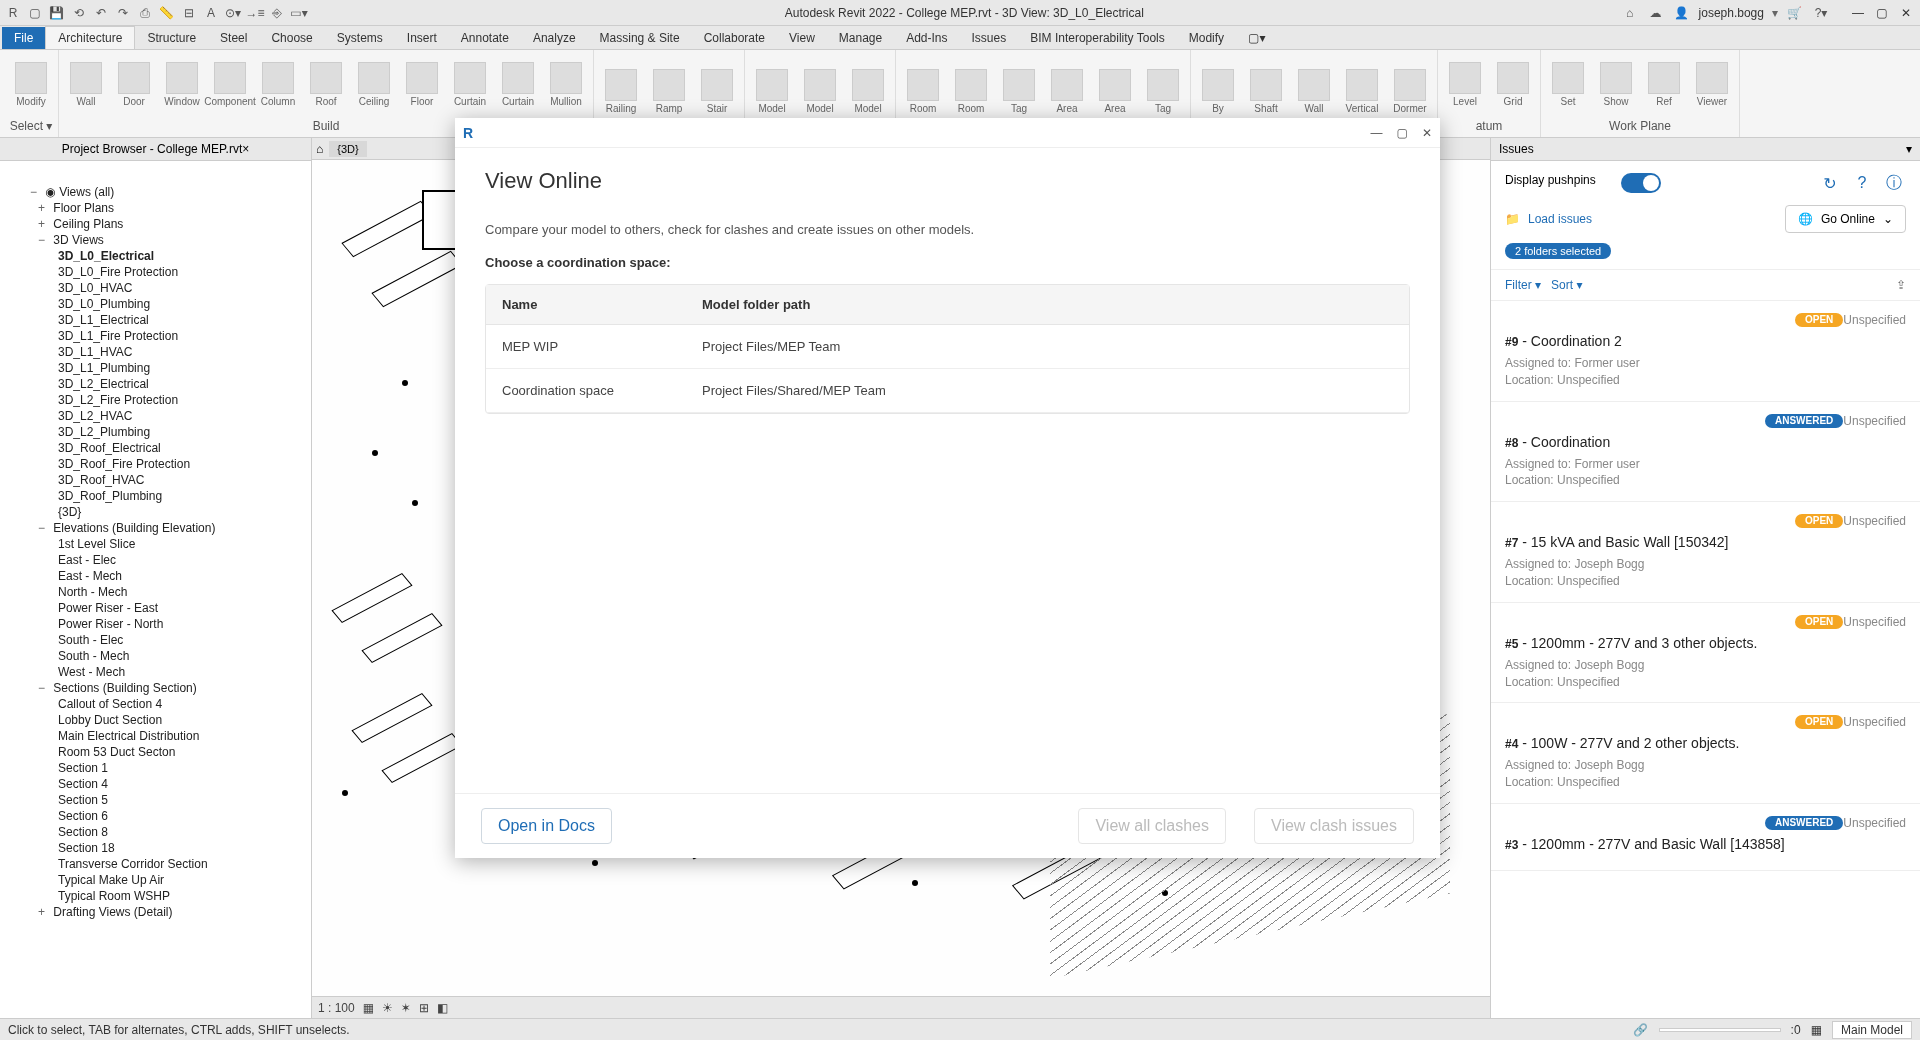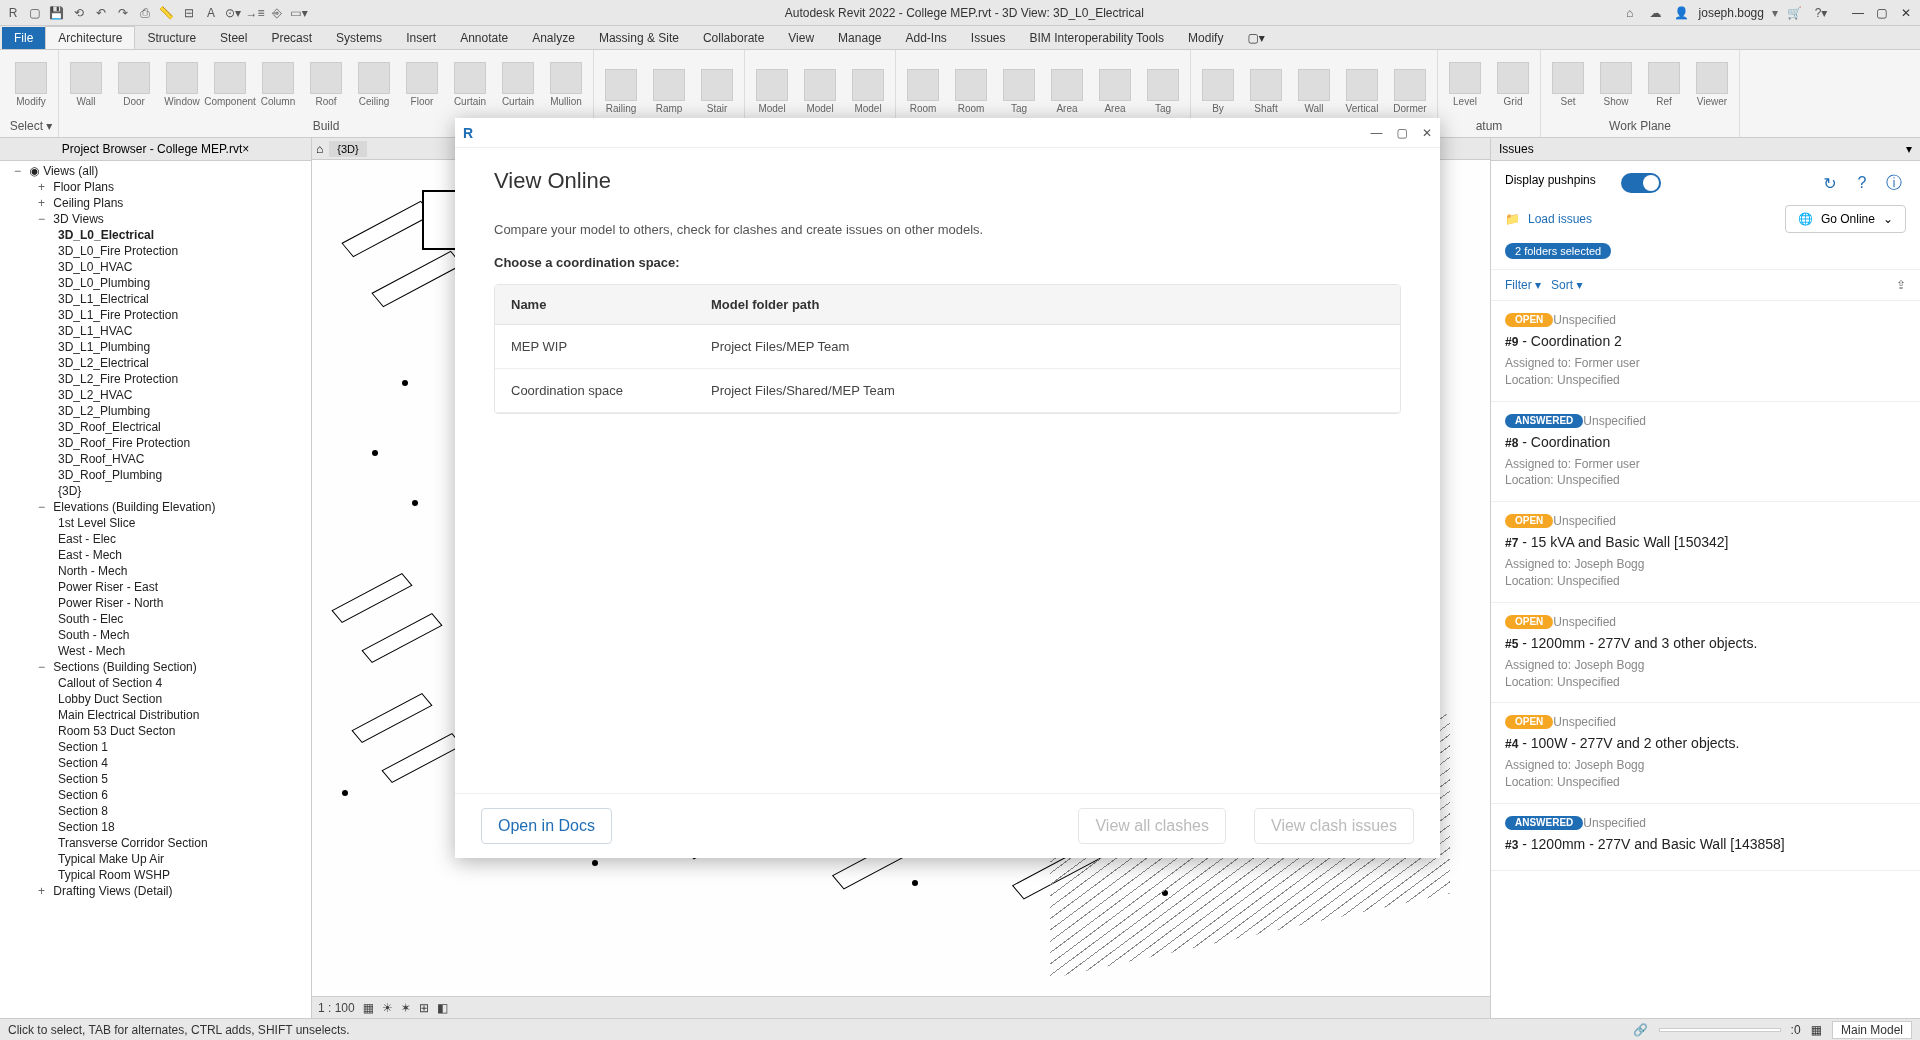--- a/index.html
+++ b/index.html
@@ -31,21 +31,21 @@
 .ribbon .tool .tlabel { font-size:10px; color:#666; text-align:center; line-height:1.1; }
 
 
 .main { display:flex; height:calc(1040px - 26px - 24px - 88px - 22px); }
 .browser { width:312px; background:#fff; border-right:1px solid #ccc; display:flex; flex-direction:column; }
 .browser .bhead { background:#e8e8e8; padding:4px 6px; font-size:12px; border-bottom:1px solid #ccc; display:flex; justify-content:center; }
 .browser .tree { flex:1; overflow:auto; padding:2px 0; position:relative; }
 .browser .tree::-webkit-scrollbar { width:14px; }
 .browser .tree::-webkit-scrollbar-thumb { background:#c0c0c0; }
 .tree .node { padding:1px 4px 1px 28px; cursor:pointer; white-space:nowrap; font-size:12px; color:#222; }
-.tree .node.l0 { padding-left:14px; }
+.tree .node.l0 { padding-left:30px;margin-top:21px; }
 .tree .node.l1 { padding-left:38px; }
 .tree .node.l2 { padding-left:58px; }
 .tree .node.bold { font-weight:bold; }
 .tree .exp { display:inline-block; width:12px; color:#666; }
 
 .viewport { flex:1; background:#fff; position:relative; overflow:hidden; }
 .viewport .vtabs { height:22px; background:#e8e8e8; border-bottom:1px solid #ccc; display:flex; align-items:center; padding-left:4px; gap:6px; }
 .viewport .vtab { padding:2px 8px; background:#d8d8d8; font-size:11px; }
 .viewport .canvas { position:absolute; top:22px; left:0; right:0; bottom:22px; background:#fefefe; }
 .viewport .vstatus { position:absolute; bottom:0; left:0; right:0; height:22px; background:#e8e8e8; border-top:1px solid #ccc; display:flex; align-items:center; padding:0 6px; gap:8px; font-size:11px; color:#444; }
@@ -61,39 +61,39 @@
 .toggle .knob { width:16px; height:16px; background:#fff; border-radius:50%; position:absolute; right:2px; top:2px; }
 .issues .iconbtn { width:24px; height:24px; display:flex; align-items:center; justify-content:center; color:#1f6db5; font-size:16px; }
 .loadbtn { display:flex; align-items:center; gap:8px; color:#1f6db5; font-weight:500; cursor:pointer; }
 .goonline { border:1px solid #ccc; border-radius:4px; padding:6px 12px; display:flex; align-items:center; gap:8px; cursor:pointer; }
 .badge-folders { background:#1f6db5; color:#fff; border-radius:10px; padding:2px 10px; font-size:11px; display:inline-block; }
 .filtersort { padding:8px 14px; display:flex; gap:10px; border-bottom:1px solid #eee; align-items:center; }
 .filtersort .fs { color:#1f6db5; cursor:pointer; }
 .filtersort .spacer { flex:1; }
 .issuelist { flex:1; overflow:auto; }
 .issue { padding:12px 14px; border-bottom:1px solid #eee; }
-.issue .top { display:flex; justify-content:flex-start; margin-bottom:6px; }
+.issue .top { display:flex; justify-content:flex-end; margin-bottom:6px; }
 .pill { border-radius:10px; padding:1px 10px; font-size:10px; font-weight:bold; color:#fff; display:inline-block; }
 .pill.open { background:#f5a623; }
 .pill.answered { background:#1f6db5; }
 .issue .unspec { color:#888; font-size:12px; }
 .issue .title { font-size:14px; color:#222; margin-bottom:6px; }
 .issue .title b { font-weight:600; }
 .issue .meta { color:#888; font-size:12px; line-height:1.4; }
 
 
 .statusbar { height:22px; background:#e8e8e8; border-top:1px solid #ccc; display:flex; align-items:center; padding:0 8px; font-size:11px; color:#333; justify-content:space-between; }
 .statusbar .right { display:flex; gap:10px; align-items:center; }
 
 
 .dialog { position:absolute; left:455px; top:118px; width:985px; height:740px; background:#fff; box-shadow:0 4px 20px rgba(0,0,0,0.3); display:flex; flex-direction:column; }
 .dialog .dbar { height:30px; display:flex; align-items:center; justify-content:space-between; padding:0 8px; border-bottom:1px solid #eee; }
 .dialog .dbar .dico { color:#1f6db5; font-weight:bold; font-size:14px; }
 .dialog .dbar .dbtns { display:flex; gap:14px; color:#555; }
-.dialog .dbody { flex:1; padding:20px 39px; overflow:auto; }
+.dialog .dbody { flex:1; padding:20px 30px; overflow:auto; }
 .dialog h1 { font-size:22px; font-weight:400; color:#333; margin-bottom:28px; }
 .dialog .desc { color:#555; font-size:13px; margin-bottom:18px; }
 .dialog .choose { font-weight:600; font-size:13px; color:#333; margin-bottom:14px; }
 .dtable { width:100%; border:1px solid #e5e5e5; border-radius:4px; }
 .dtable .thead { display:flex; background:#f5f5f5; border-bottom:1px solid #e5e5e5; }
 .dtable .th { padding:12px 16px; font-weight:600; font-size:13px; color:#333; }
 .dtable .th.c1 { width:200px; }
 .dtable .trow { display:flex; border-bottom:1px solid #eee; cursor:pointer; }
 .dtable .td { padding:14px 16px; font-size:13px; color:#444; }
 .dtable .td.c1 { width:200px; }
@@ -138,21 +138,21 @@
       <span>✕</span>
     </div>
   </div>
 </div>
 
 <div class="menutabs" id="menutabs">
     <div class="tab file">File</div>
     <div class="tab active">Architecture</div>
     <div class="tab">Structure</div>
     <div class="tab">Steel</div>
-    <div class="tab">Precast</div>
+    <div class="tab">Choose</div>
     <div class="tab">Systems</div>
     <div class="tab">Insert</div>
     <div class="tab">Annotate</div>
     <div class="tab">Analyze</div>
     <div class="tab">Massing &amp; Site</div>
     <div class="tab">Collaborate</div>
     <div class="tab">View</div>
     <div class="tab">Manage</div>
     <div class="tab">Add-Ins</div>
     <div class="tab">Issues</div>

